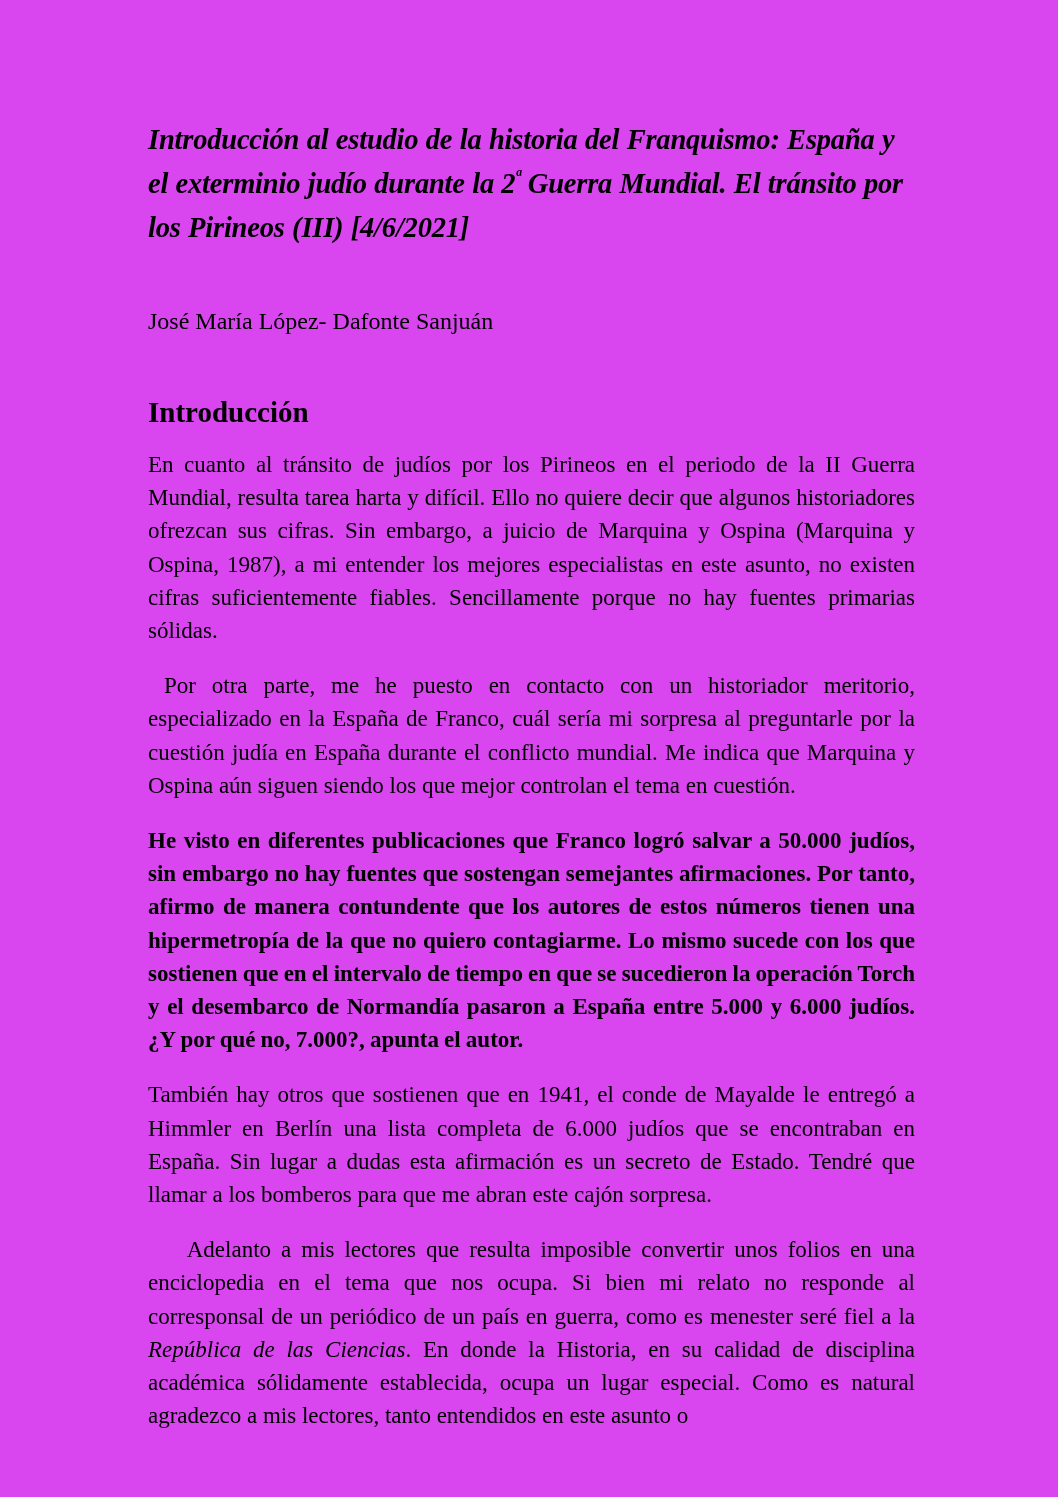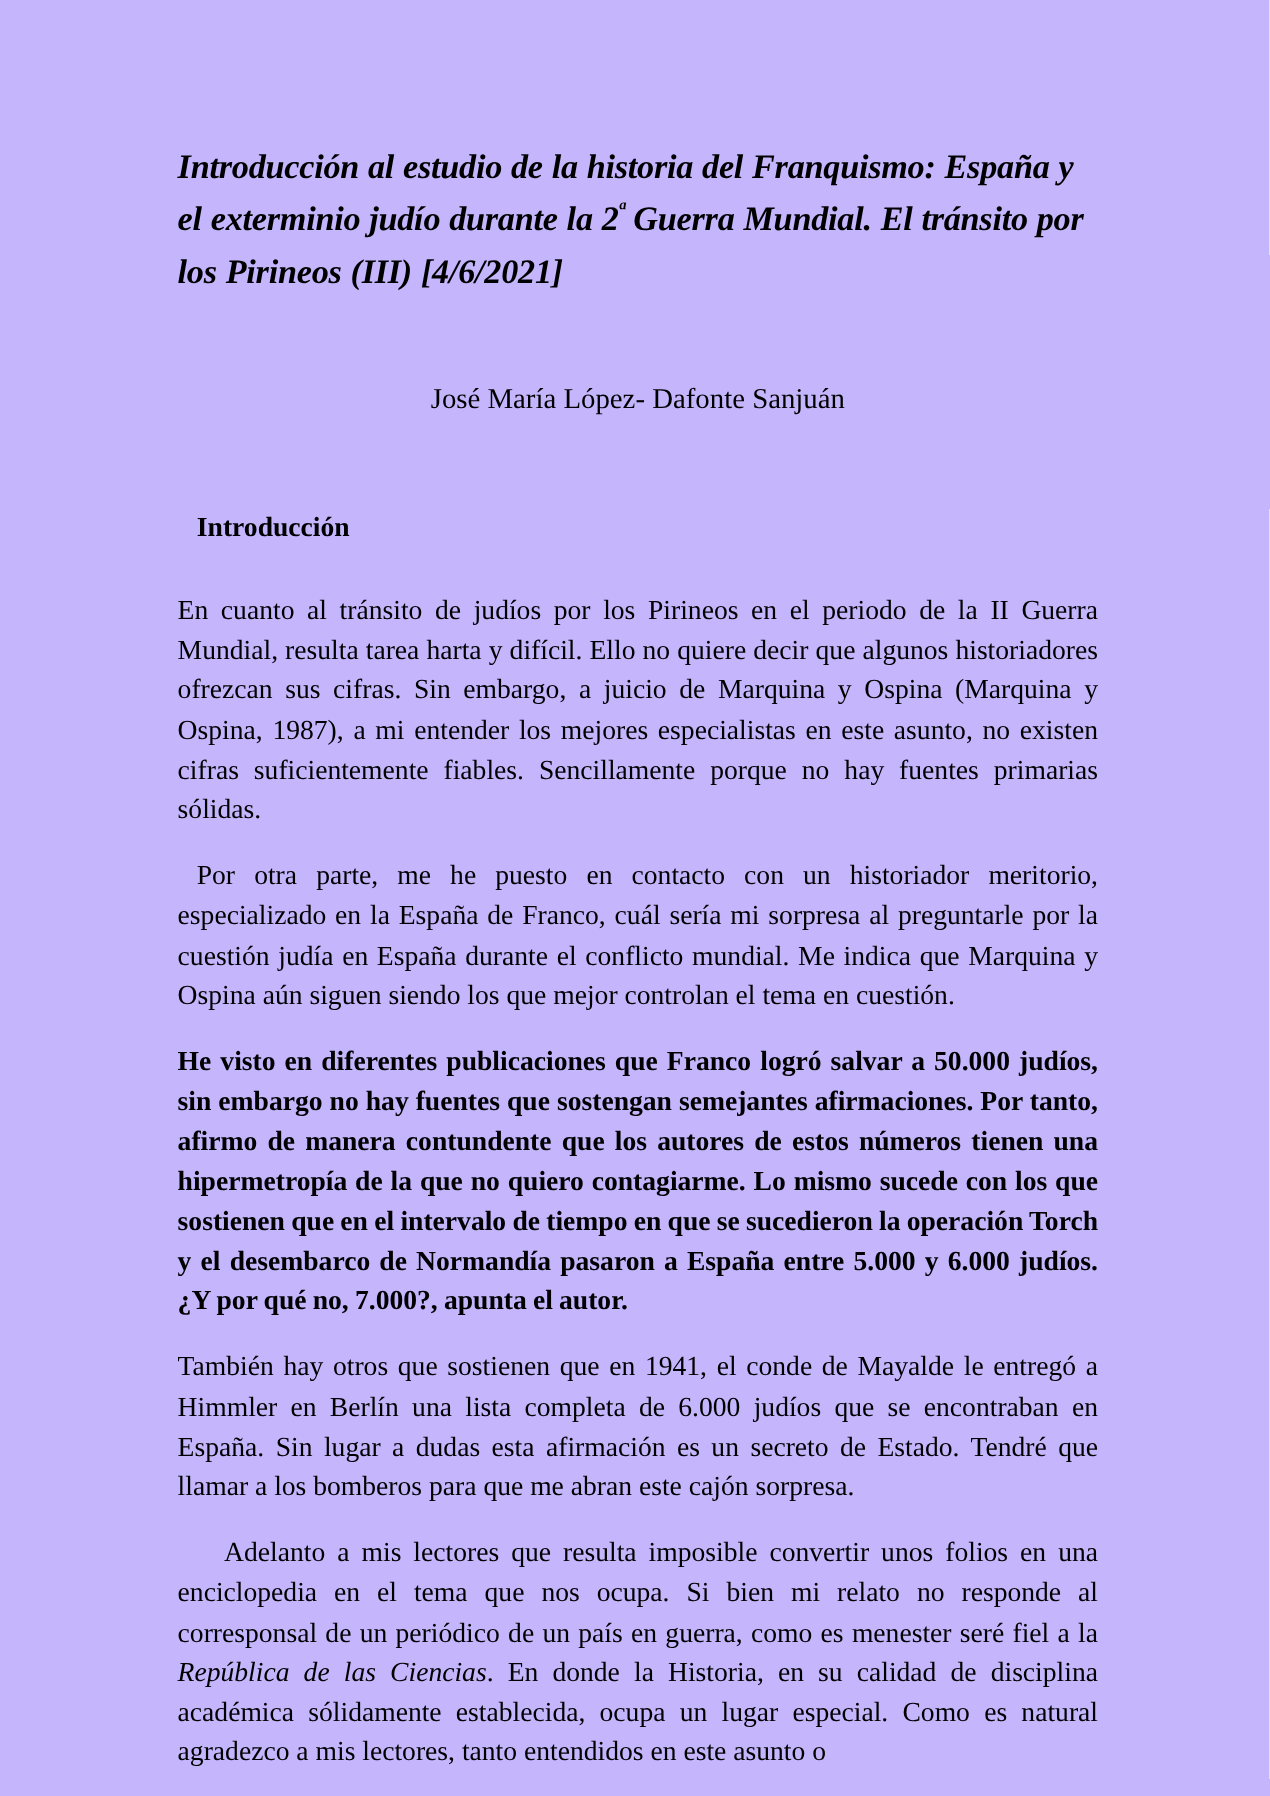--- a/index.html
+++ b/index.html
@@ -11,21 +11,21 @@
   body {
     font-family: "Liberation Serif", "DejaVu Serif", serif;
     color: #000000;
     -webkit-font-smoothing: none;
   }
   .page {
     position: relative;
     width: 1058px;
     height: 1497px;
     margin: 0 auto;
-    background: #c4b5fd;
+    background: #d946ef;
     overflow: hidden;
     box-sizing: border-box;
   }
   .content {
     position: absolute;
     left: 148px;
     top: 0;
     width: 767px;
   }
 
@@ -42,33 +42,33 @@
     word-spacing: 0.5px;
   }
   .doc-title .sup-ord {
     font-size: 0.68em;
     vertical-align: super;
     line-height: 0;
   }
 
   
   .author-line {
-    margin: 12px;
+    margin: 0;
     padding-top: 56px;
     font-size: 24px;
     line-height: 30px;
-    text-align: center;
+    text-align: left;
     font-weight: normal;
   }
 
   
   .section-heading {
-    margin: 16px;
+    margin: 0;
     padding-top: 62px;
-    font-size: 23px;
+    font-size: 29px;
     line-height: 28px;
     font-weight: bold;
     text-align: left;
   }
 
   
   .body-para {
     margin: 0;
     padding-top: 22px;
     font-size: 23px;

